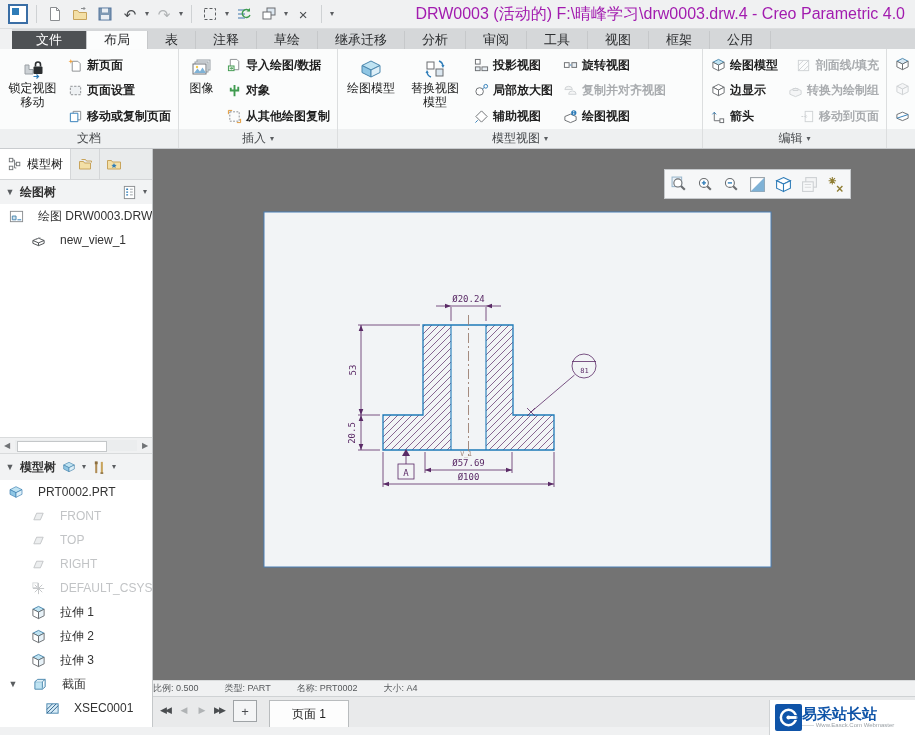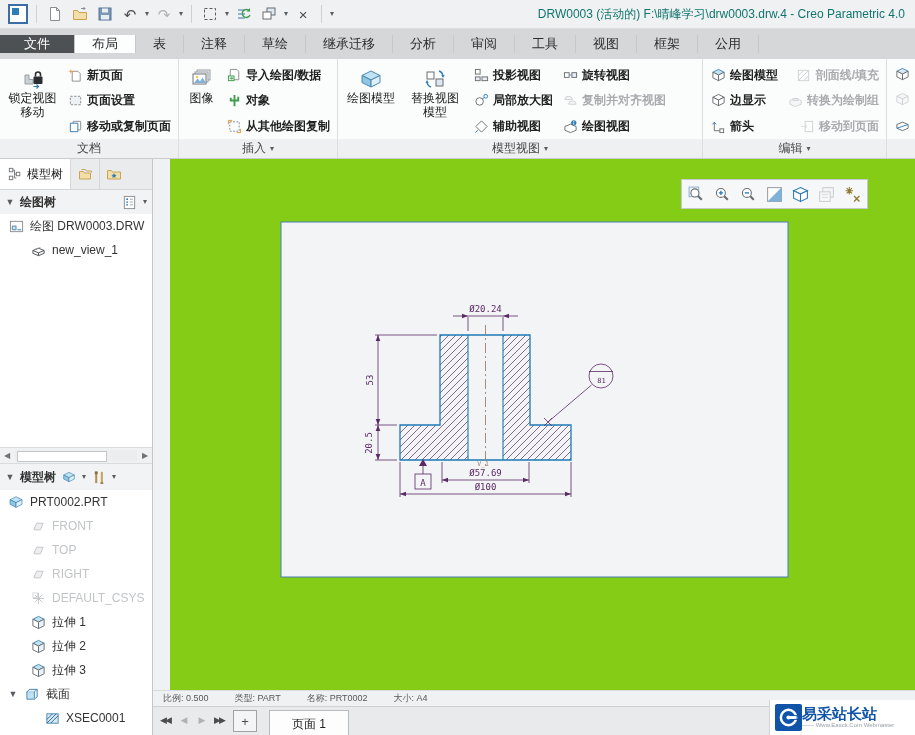--- a/index.html
+++ b/index.html
@@ -8,23 +8,23 @@
   svg{display:block}
   
   .titlebar{height:28px;background:#f0f1f2;border-bottom:1px solid #dcdedf;display:flex;align-items:center;padding:0 8px;position:relative;}
   .qat{display:flex;align-items:center;gap:5px;}
   .qbtn{width:20px;height:20px;display:flex;align-items:center;justify-content:center;border-radius:2px;}
   .vsep{width:1px;height:18px;background:#cfd2d4;margin:0 3px;}
   .dd{font-size:8px;color:#5a5d60;line-height:1;}
   .glyph{color:#4a4d50;font-size:15px;line-height:1;}
   .apptile{width:16px;height:16px;border:2px solid #3a6ea5;background:#fff;position:relative;}
   .apptile::after{content:"";position:absolute;left:2px;top:2px;width:7px;height:7px;background:#2e7cb8;}
-  .wintitle{position:absolute;right:10px;top:0;height:28px;display:flex;align-items:center;font-size:12px;color:#0f766e;}
+  .wintitle{position:absolute;right:10px;top:0;height:28px;display:flex;align-items:center;font-size:16px;color:#a21caf;}
   
-  .tabstrip{height:30px;background:#d5d7d9;display:flex;align-items:center;}
+  .tabstrip{height:20px;background:#d5d7d9;display:flex;align-items:flex-end;margin-left:12px;}
   .rtab{padding:0 17px;display:flex;align-items:center;font-size:13px;color:#2b2d2f;border-right:1px solid #c6c8ca;cursor:default;}
   .rtab.file{background:#4e5154;color:#fff;padding:0 24px;}
   .rtab.active{background:#fcfdfd;}
   
   .ribbon{height:99px;background:#fbfcfc;border-bottom:1px solid #c9cccf;display:flex;}
   .rgroup{display:flex;flex-direction:column;border-right:1px solid #dcdedf;}
   .gbody{flex:1;display:flex;align-items:stretch;padding:3px 4px 0 4px;gap:3px;}
   .glabel{height:19px;background:#eef0f1;display:flex;align-items:center;justify-content:center;gap:4px;font-size:12px;color:#44474a;}
   .rbig{display:flex;flex-direction:column;align-items:center;justify-content:flex-start;padding-top:4px;width:58px;border-radius:2px;text-align:center;line-height:1.15;}
   .rbig .bl{font-size:12px;color:#222;}
@@ -37,35 +37,35 @@
   .main{display:flex;height:578px;}
   .navigator{width:152px;background:#f2f3f4;border-right:1px solid #c4c7c9;display:flex;flex-direction:column;flex:0 0 auto;}
   .nav-tabs{height:30px;display:flex;align-items:stretch;background:#e9ebec;border-bottom:1px solid #d4d6d8;}
   .nav-tab{display:flex;align-items:center;gap:4px;padding:0 7px;background:#fff;border-right:1px solid #d4d6d8;font-size:12px;}
   .nav-tabbtn{width:28px;display:flex;align-items:center;justify-content:center;border-right:1px solid #d4d6d8;}
   .sec-head{height:24px;display:flex;align-items:center;gap:5px;padding:0 5px;background:#f2f3f4;font-weight:bold;color:#333;}
   .sec-head .sp{flex:1}
   .tree{background:#fff;overflow:hidden;}
   .dt-tree{height:233px;}
   .mt-tree{flex:1}
-  .titem{height:24px;display:flex;align-items:center;gap:6px;white-space:nowrap;overflow:hidden;}
+  .titem{height:24px;display:flex;align-items:center;gap:14px;white-space:nowrap;overflow:hidden;}
   .titem .lbl{color:#333;}
   .titem .lbl.dim{color:#c2c4c6;}
   .tri{font-size:9px;color:#5a5d60;width:10px;text-align:center;}
   .hscroll{height:15px;background:#f0f1f2;border-top:1px solid #d9dbdc;border-bottom:1px solid #d9dbdc;display:flex;align-items:center;}
   .harr{width:14px;text-align:center;font-size:8px;color:#707376;}
   .htrack{flex:1;height:11px;background:#ebedee;position:relative;margin:0 1px;}
   .hthumb{position:absolute;left:2px;top:1px;width:88px;height:9px;background:#fff;border:1px solid #c4c7c9;}
   
   .rightcol{flex:1;display:flex;flex-direction:column;min-width:0;}
-  .canvas{height:531px;position:relative;background:#84cc16;margin-left:17px;}
+  .canvas{height:531px;position:relative;background:#737373;}
   .cv-toolbar{position:absolute;left:511px;top:20px;height:28px;background:#f6f7f8;border:1px solid #c6c9cc;display:flex;align-items:center;padding:0 2px;gap:1px;}
   .cvbtn{width:25px;height:24px;display:flex;align-items:center;justify-content:center;border-radius:2px;}
   
-  .statusbar{height:15px;background:#f0f1f2;border-top:1px solid #d9dbdc;display:flex;align-items:center;gap:26px;padding:0 10px;font-size:9px;color:#55585b;}
+  .statusbar{height:15px;background:#f0f1f2;border-top:1px solid #d9dbdc;display:flex;align-items:center;gap:26px;padding:0 0;font-size:9px;color:#55585b;}
   .pagebar{flex:1;background:#e9eaeb;border-top:1px solid #cfd2d4;display:flex;align-items:flex-start;padding:3px 4px 0 4px;gap:2px;position:relative;}
   .pnav{width:16px;height:20px;display:flex;align-items:center;justify-content:center;font-size:9px;color:#4a4d50;letter-spacing:-2px;}
   .pnav.dim{color:#b0b3b5}
   .addpage{width:22px;height:20px;border:1px solid #9fa3a6;background:#f4f5f6;display:flex;align-items:center;justify-content:center;font-size:13px;color:#4a4d50;margin:0 4px;}
   .ptab{height:26px;background:#fdfdfd;border:1px solid #b9bcbe;border-bottom:none;display:flex;align-items:center;padding:0 22px;font-size:12px;color:#222;margin-left:6px;}
   
   .watermark{position:absolute;right:0;bottom:0;width:146px;height:35px;background:#fff;display:flex;align-items:center;padding-left:5px;box-sizing:border-box;border-left:1px solid #d0d3d5;}
   .wlogo{width:27px;height:27px;background:#0f54a8;border-radius:2px;flex:0 0 auto;display:flex;align-items:center;justify-content:center;}
   .wtext .wname{color:#0f54a8;font-size:15px;font-weight:bold;line-height:16px;white-space:nowrap;}
   .wtext .wsub{color:#9aa0a5;font-size:6px;line-height:7px;white-space:nowrap;}

